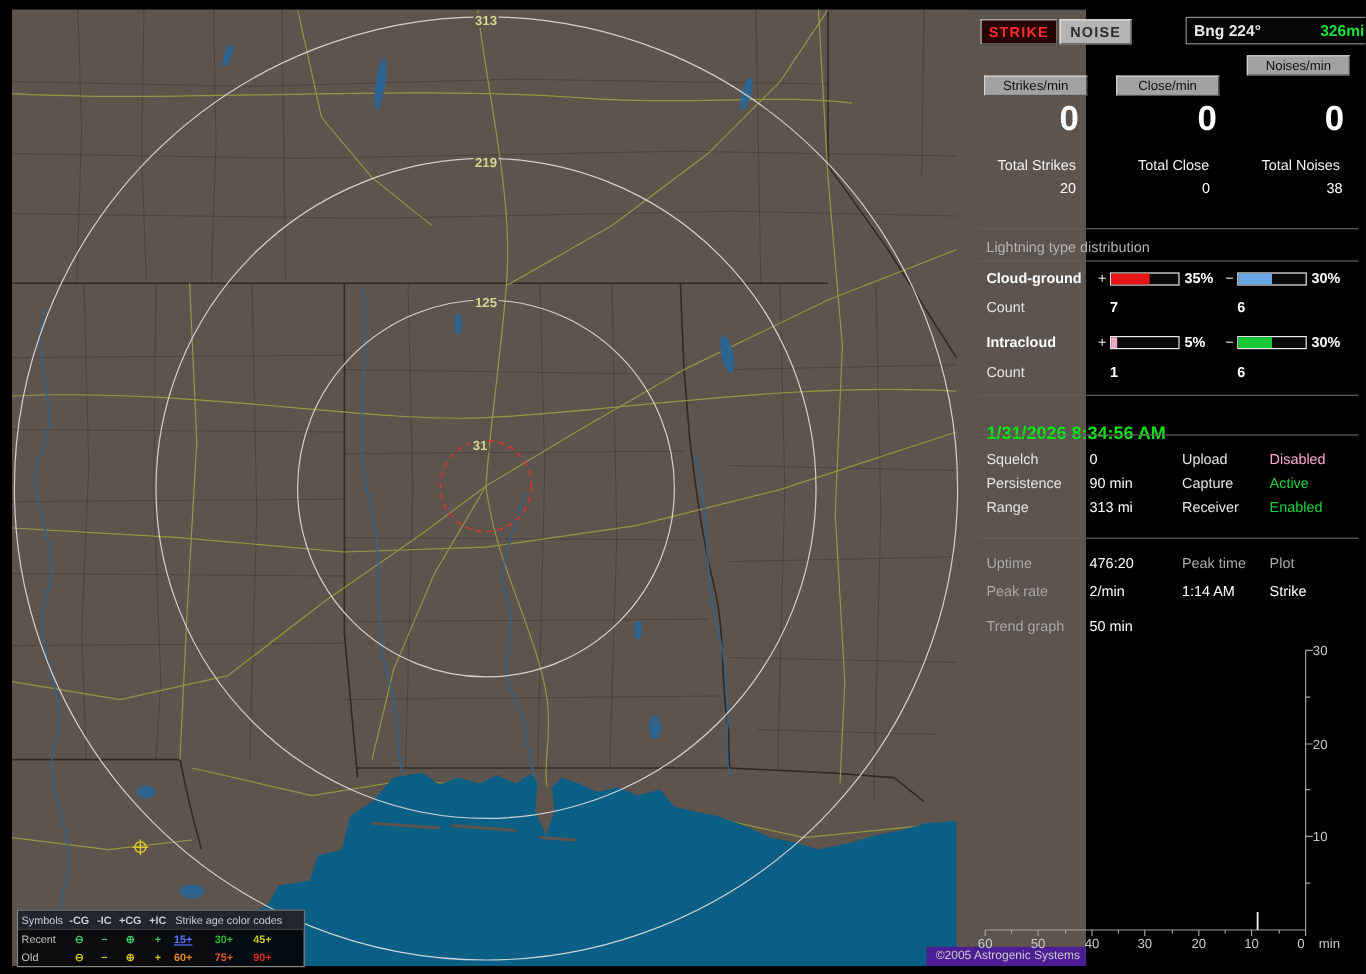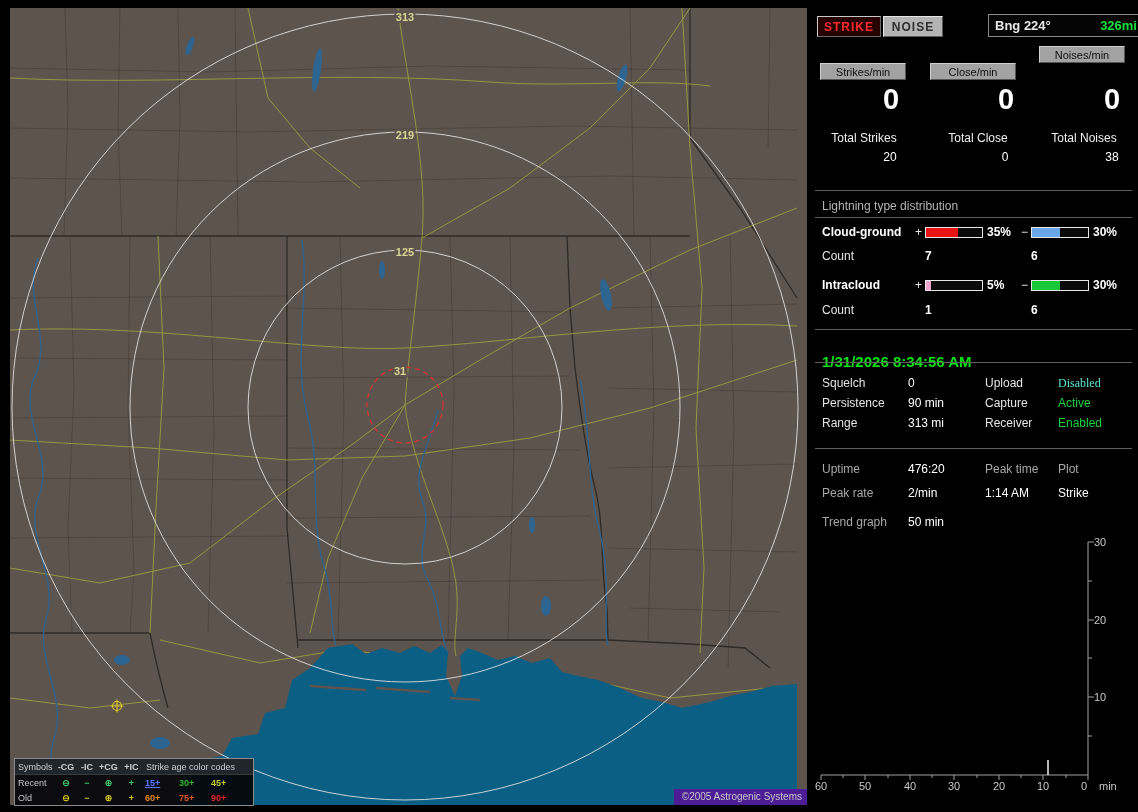--- a/index.html
+++ b/index.html
@@ -1,19 +1,19 @@
 <!DOCTYPE html>
 <html><head>
 <meta charset="utf-8">
 <style>
   html,body{margin:0;padding:0;background:#000;}
   #screen{position:relative;width:1138px;height:812px;background:#000;overflow:hidden;
           font-family:"Liberation Sans",sans-serif;}
   
-  #map{position:absolute;left:10px;top:8px;width:797px;height:797px;background:#5e544e;}
+  #map{position:absolute;left:10px;top:8px;width:895px;height:797px;background:#5e544e;}
   #map-svg{position:absolute;left:0;top:0;}
   #map-svg text{font-family:"Liberation Sans",sans-serif;}
   .ring-label{fill:#d8d492;font-size:11px;font-weight:bold;paint-order:stroke;stroke:#5e544e;stroke-width:4px;text-anchor:middle;}
   
   #legend{position:absolute;left:4px;top:750px;width:238px;height:46px;background:rgba(5,5,8,0.92);
           border:1px solid #8a8a8a;font-size:9px;color:#c6c6c6;}
   .lrow{display:grid;grid-template-columns:40px 22px 20px 23px 23px 34px 32px 32px;height:15px;align-items:center;}
   .lrow.hdr{background:#21262c;color:#c9ced4;border-bottom:1px solid #3a3a3a;}
   .lcell{padding-left:3px;white-space:nowrap;}
   .lsym{text-align:center;font-weight:bold;padding-left:0;}
@@ -34,21 +34,21 @@
          border:1px solid;border-color:#d0d0d0 #555 #555 #d0d0d0;}
   .bigzero{font-size:29px;font-weight:bold;color:#fff;text-align:center;width:60px;line-height:30px;}
   .tlabel{font-size:12px;color:#f0f0f0;text-align:center;width:90px;}
   .tvalue{font-size:12px;color:#fff;text-align:center;width:60px;}
   .divider{left:0;width:317px;height:1px;background:#5f5f5f;}
   .sechead{color:#b4b4b4;font-size:12px;}
   .prow{position:absolute;left:0;width:323px;height:16px;}
   .prow span{position:absolute;white-space:nowrap;}
   .c1{left:7px;} .c2{left:93px;} .c3{left:170px;} .c4{left:243px;}
   .lbl{color:#a8a8a8;} .wlbl{color:#e4e4e4;text-align:right;} .wval{color:#fff;}
-  .state-disabled{color:#5eead4;font-family:Liberation Serif, serif;} .state-active{color:#16d43c;}
+  .state-disabled{color:#f9a8d4;} .state-active{color:#16d43c;}
   .bname{font-weight:bold;color:#fff;}
   .bar{position:absolute;top:2px;width:56px;height:9px;border:1px solid #e8e8e8;background:#0a0a0a;}
   .bar>div{height:100%;}
   .pct{font-weight:bold;color:#fff;}
   #datetime{left:7px;top:337px;font-size:15px;font-weight:bold;color:#0ae414;margin-top:16px;}
   #trendchart{left:0;top:533px;}
   #trendchart text{fill:#c8c8c8;font-size:11px;font-family:"Liberation Sans",sans-serif;}
 </style>
 </head>
 <body>

